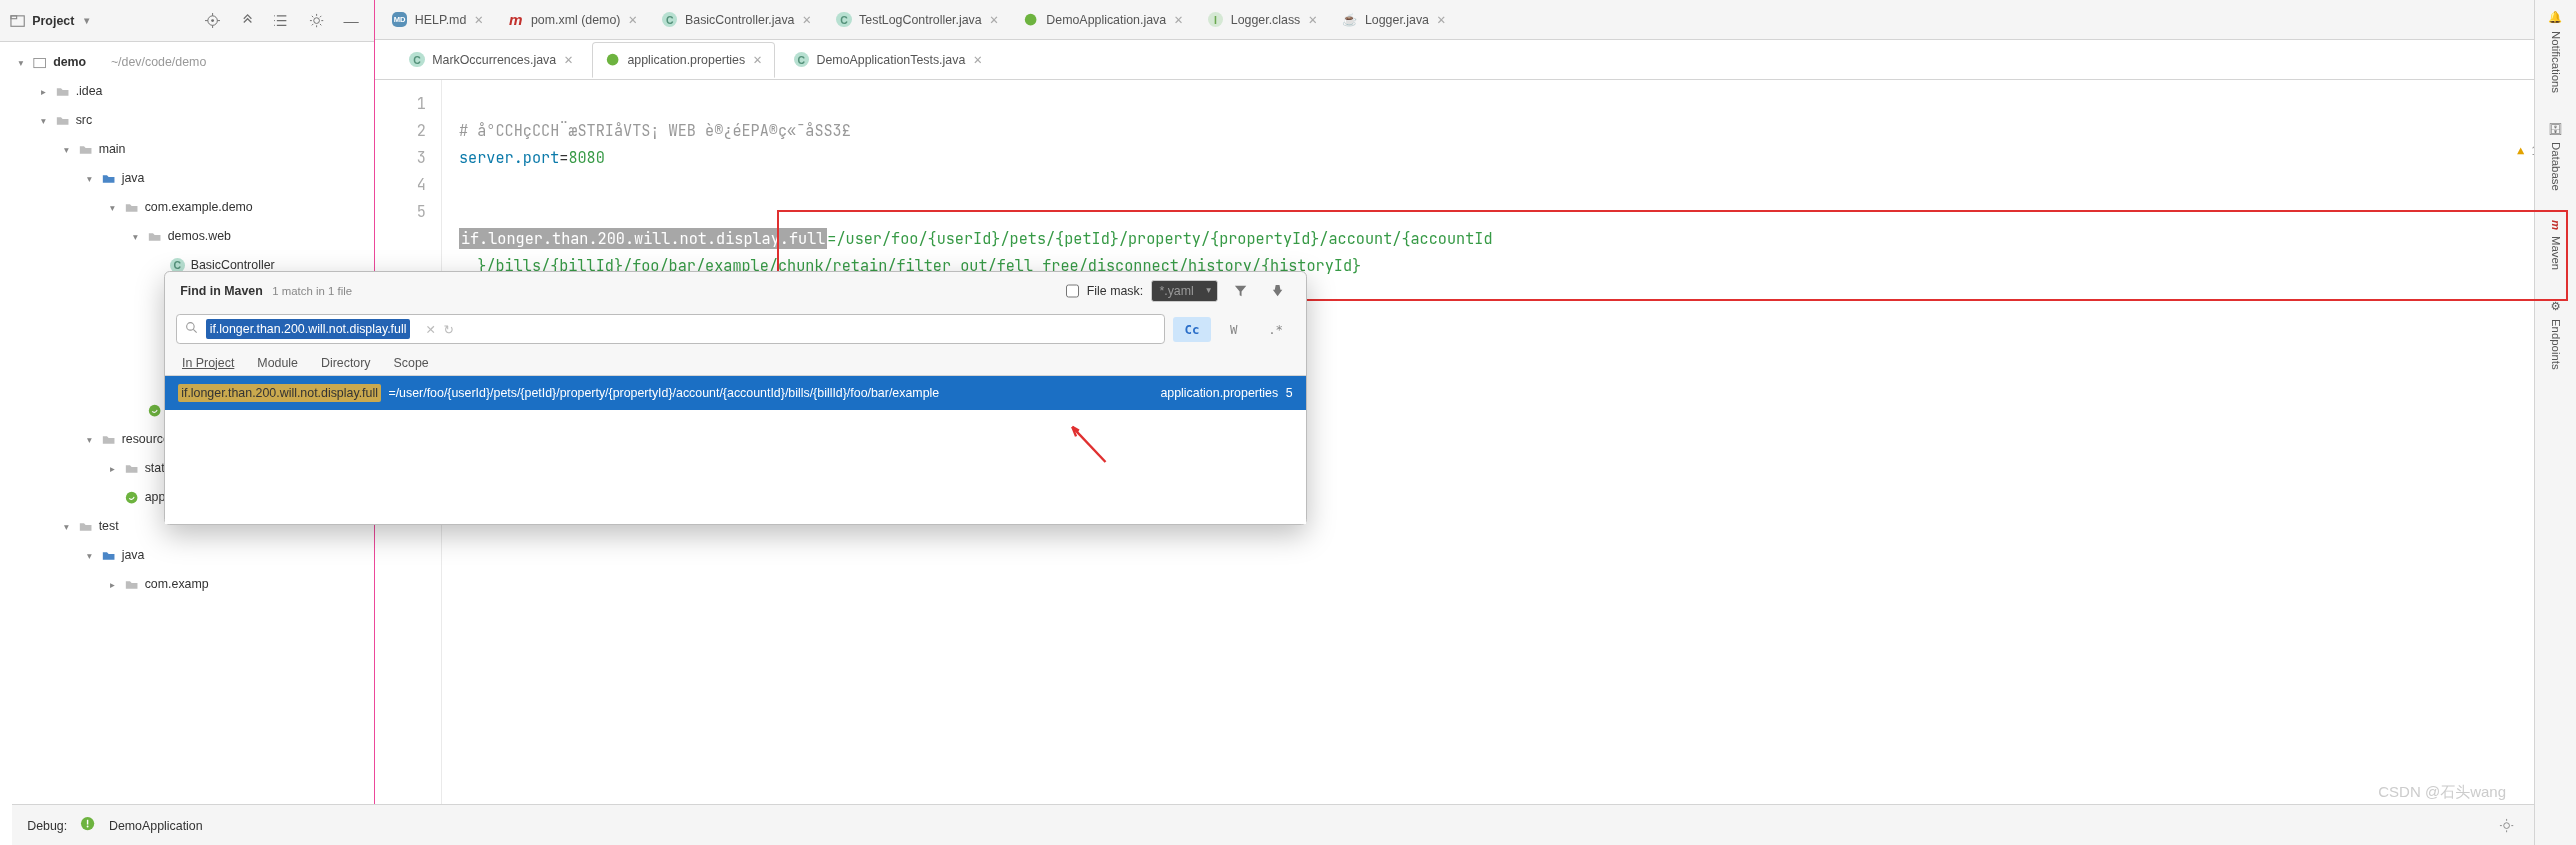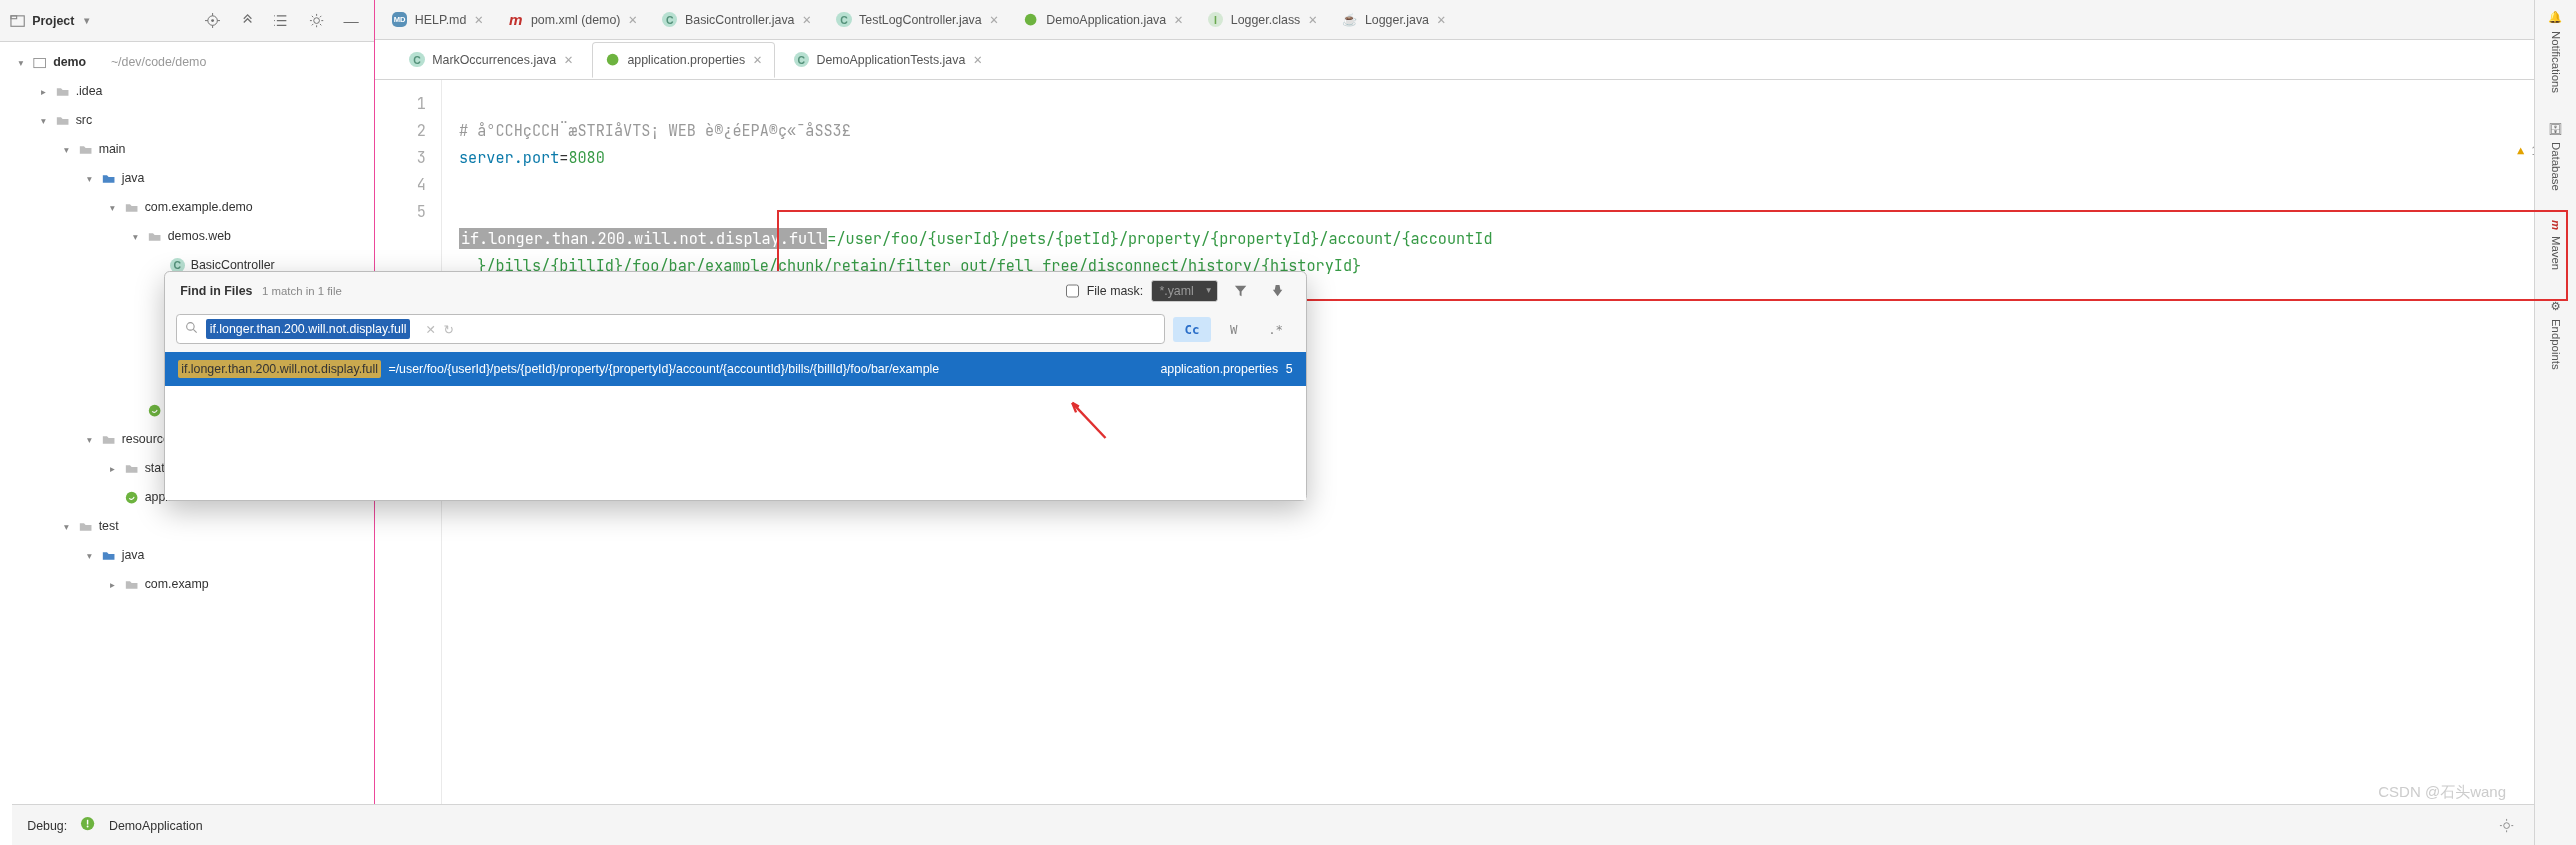--- a/index.html
+++ b/index.html
@@ -394,21 +394,21 @@
           <span>˅</span>
         </div>
       </div>
       <div class="redbox"></div>
     </div>
   </div>
 </div>
 
 <div class="find-popup">
   <div class="fif-header">
-    <span class="fif-title">Find in Files</span>
+    <span class="fif-title">Find in Maven</span>
     <span class="fif-sub">1 match in 1 file</span>
     <span class="spacer"></span>
     <label class="fif-mask">
       <input type="checkbox" style="">
       <span>File mask:</span>
       <span class="fif-maskbox">*.yaml</span>
     </label>
     <span class="icon-btn">
         <svg viewBox="0 0 16 16">
           <path d="M2 3h12l-5 6v5l-2-1v-4z" fill="#777"></path>
@@ -431,20 +431,26 @@
       <span class="fif-sel">if.longer.than.200.will.not.display.full</span>
       <span class="spacer"></span>
       <span style="color:#bbb;">✕</span>
       <span style="color:#bbb;">↻</span>
     </div>
     <div class="fif-toggles">
       <span class="tog active">Cc</span>
       <span class="tog">W</span>
       <span class="tog">.*</span>
     </div>
+  </div>
+  <div class="fif-tabs">
+    <span class="fif-tab active">In Project</span>
+    <span class="fif-tab">Module</span>
+    <span class="fif-tab">Directory</span>
+    <span class="fif-tab">Scope</span>
   </div>
   <div class="fif-result">
     <span class="match-key">if.longer.than.200.will.not.display.full</span>
       <span>=/user/foo/{userId}/pets/{petId}/property/{propertyId}/account/{accountId}/bills/{billId}/foo/bar/example</span>
     <span class="spacer"></span>
     <span>application.properties</span>
     <span>5</span>
   </div>
   <div class="fif-body">
     <svg class="red-arrow" width="57" height="48" viewBox="0 0 60 50">

